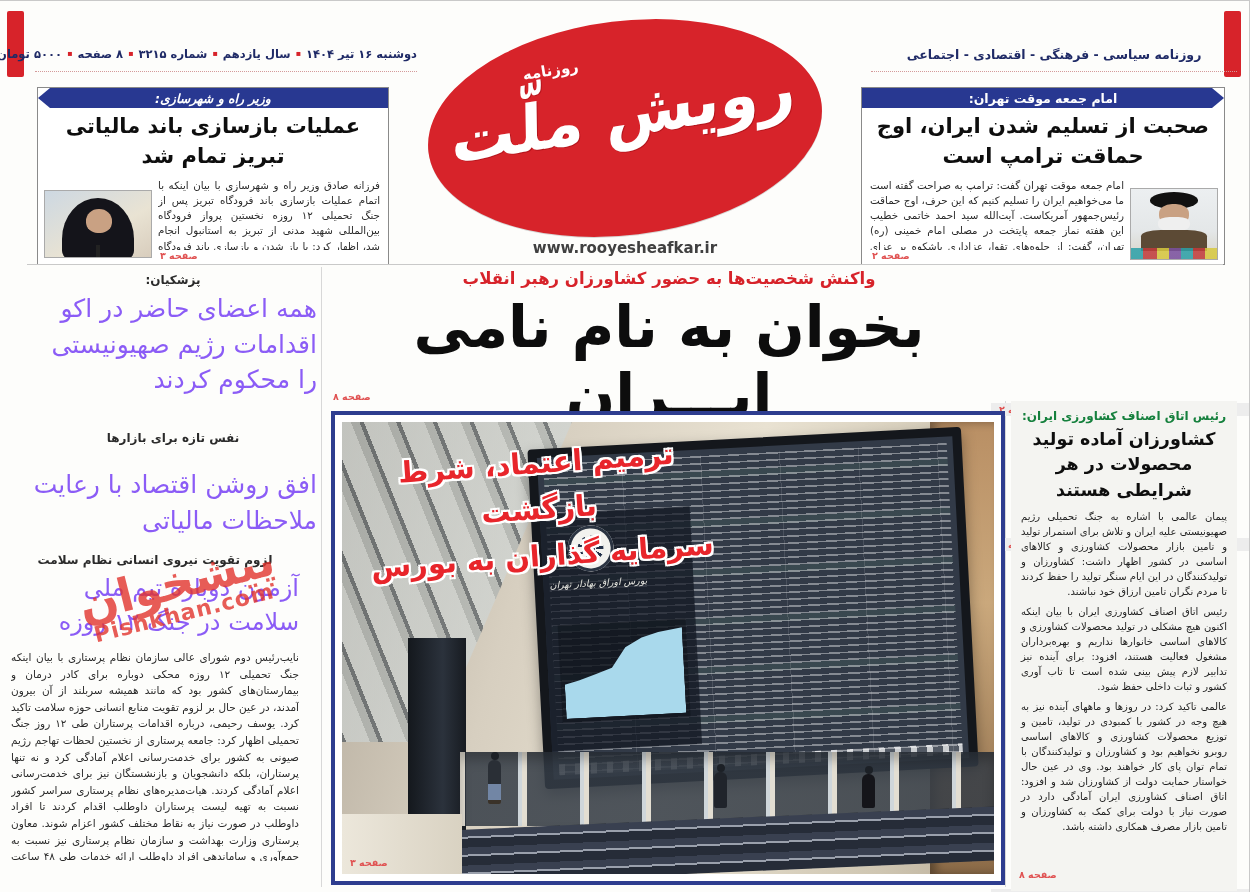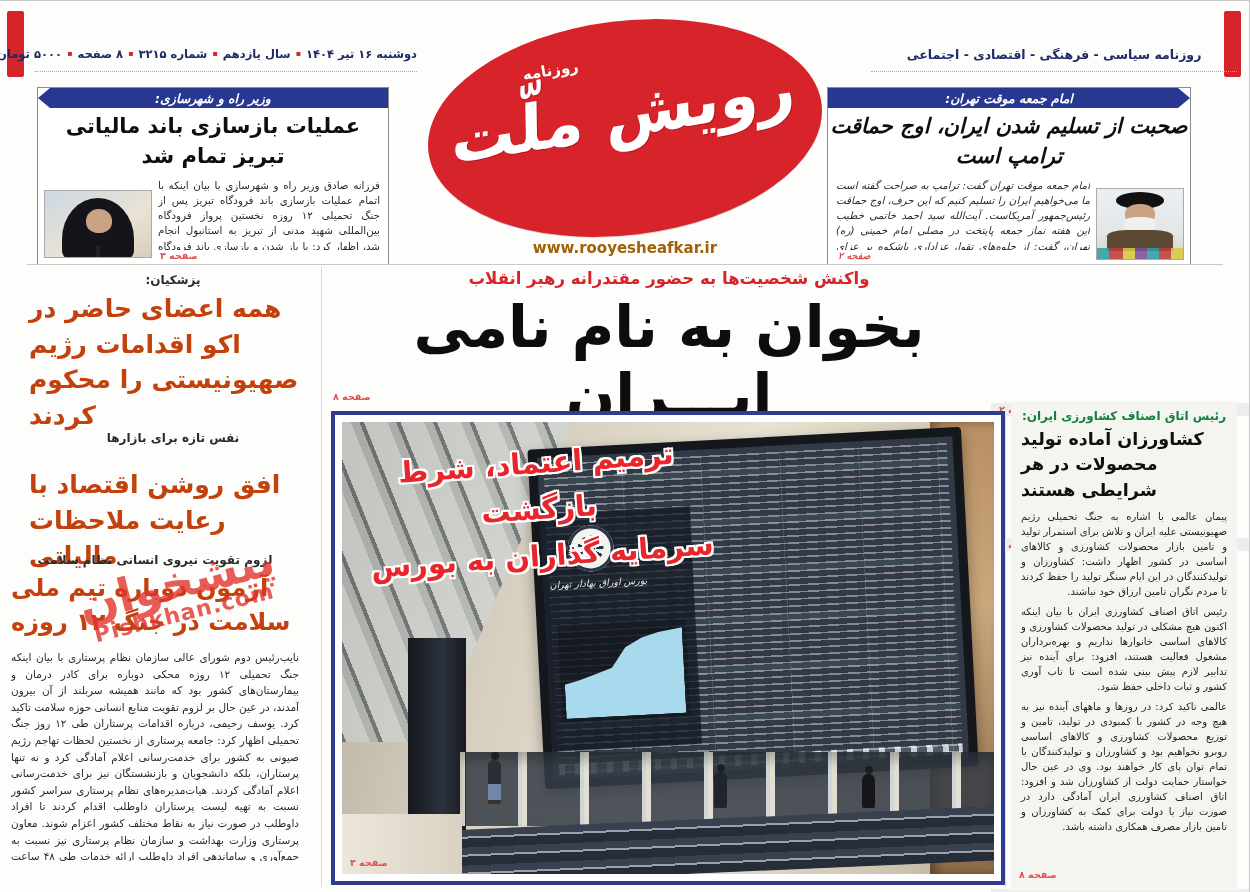--- a/index.html
+++ b/index.html
@@ -10,21 +10,21 @@
   
   #dateline{left:36px;top:46px;width:382px;text-align:center;font-size:11.5px;color:#1f2a66;font-weight:bold;white-space:nowrap;}
   .dpart+.dpart::before{content:"▪";color:#d7232a;font-size:8px;margin:0 5px;vertical-align:2px;}
   .dotrule{border-bottom:1px dotted #d49a9a;height:0;}
   #typeline{left:872px;top:46px;width:366px;text-align:center;font-size:12.5px;color:#1f2a66;font-weight:bold;}
   #logo{left:428px;top:20px;width:396px;height:214px;background:#d7232a;border-radius:50%;
         transform:rotate(-7deg);box-shadow:0 1px 0 rgba(0,0,0,.15);}
   #logo .small{position:absolute;left:26%;top:15%;color:#fff;font-size:15px;font-weight:bold;transform:rotate(-2deg);}
   #logo .big{position:absolute;left:0;right:0;top:26%;text-align:center;color:#fff;font-size:64px;font-weight:bold;
              transform:skewX(-8deg) rotate(-2deg);letter-spacing:-2px;text-shadow:1px 1px 0 #b5151c;}
-  #website{left:428px;top:238px;width:396px;text-align:center;color:#a16207;font-weight:bold;font-size:15px;direction:ltr;}
+  #website{left:428px;top:238px;width:396px;text-align:center;color:#404040;font-weight:bold;font-size:15px;direction:ltr;}
   
   .topbox{top:86px;height:176px;background:#fff;border:1px solid #8a8a8a;}
   .kbar{height:20px;background:#283891;color:#fff;font-size:12.5px;font-weight:bold;
         display:flex;align-items:center;justify-content:center;}
   .kbar.notch-left{clip-path:polygon(12px 0,100% 0,100% 100%,12px 100%,0 50%);font-style:italic;}
   .kbar.notch-right{clip-path:polygon(0 0,calc(100% - 12px) 0,100% 50%,calc(100% - 12px) 100%,0 100%);}
   .boxtitle{margin-top:3px;text-align:center;font-size:21px;font-weight:bold;color:#0e0e0e;line-height:1.45;}
   .boxbody{position:absolute;font-size:10.3px;line-height:1.47;color:#2a2a2a;text-align:justify;overflow:hidden;}
   .pref{color:#e05252;font-size:9.5px;font-weight:bold;}
   .portrait{position:absolute;border:1px solid #aaa;overflow:hidden;}
@@ -42,21 +42,21 @@
   .photo-cleric .flowers{position:absolute;left:0;bottom:0;width:100%;height:16%;opacity:.85;
       background:linear-gradient(90deg,#2aa0a8 0 14%,#c23a3a 14% 30%,#d8c93e 30% 44%,#7a4fa0 44% 58%,#2aa0a8 58% 72%,#c23a3a 72% 86%,#d8c93e 86% 100%);}
   
   .vrule{width:1px;background:#d8d8d8;}
   .hrule{height:1px;background:#c9c9c9;}
   
   #lead-kicker{left:332px;top:268px;width:676px;text-align:center;color:#d7232a;font-size:16.5px;font-weight:bold;}
   #lead-title{left:320px;top:292px;width:700px;text-align:center;color:#0d0d0d;font-size:58px;font-weight:bold;letter-spacing:-2px;}
   
   .kick{text-align:center;font-size:12px;color:#2b2b2b;font-weight:bold;}
-  .lhl{text-align:left;font-weight:bold;color:#c2410c;line-height:1.42;}
+  .lhl{text-align:right;font-weight:normal;color:#8b5cf6;line-height:1.42;}
   .pagebar{height:13px;background:#ededed;position:relative;}
   .pagebar .pref{position:absolute;left:8px;top:0;line-height:13px;}
   #wm{left:30px;top:558px;width:300px;transform:rotate(-14deg);text-align:center;color:#e2342e;opacity:.8;pointer-events:none;z-index:9;}
   #wm .fa{font-size:46px;font-weight:bold;line-height:1;}
   #wm .en{font-size:22px;font-weight:bold;direction:ltr;letter-spacing:1px;margin-top:-4px;}
   
   #photo-frame{left:332px;top:410px;width:674px;height:474px;border:4px solid #2e3d8f;background:#fff;padding:7px;box-sizing:border-box;}
   #photo{position:relative;width:652px;height:452px;overflow:hidden;
          background:linear-gradient(105deg,#b4ab9c 0%,#d7cfc0 28%,#e9e2d2 55%,#cfc6b2 85%,#b9ad98 100%);}
   #glass-tl{position:absolute;left:0;top:0;width:230px;height:320px;
@@ -96,21 +96,21 @@
   #person1{left:146px;top:338px;background:linear-gradient(180deg,#2a2f36 0 55%,#7286a5 55% 90%,#3a3229 90%);}
   #person2{left:372px;top:350px;height:36px;}
   #person3{left:520px;top:352px;height:34px;background:#15151a;}
   #overlay{position:absolute;left:4px;top:18px;width:386px;transform:rotate(-4deg);text-align:center;
       color:#e8252b;font-size:29px;font-weight:bold;line-height:1.6;
       text-shadow:-2px -2px 0 #fff,2px -2px 0 #fff,-2px 2px 0 #fff,2px 2px 0 #fff,0 -2px 0 #fff,0 2px 0 #fff,-2px 0 0 #fff,2px 0 0 #fff;}
   #photo-pref{position:absolute;left:8px;bottom:6px;z-index:5;}
   
   #rightcol{left:1012px;top:400px;width:226px;height:490px;background:#f4f4f1;padding:8px 10px;box-sizing:border-box;overflow:hidden;}
   #rightcol .kick{color:#15803d;font-size:12px;}
-  #rightcol .title{text-align:left;font-size:17.5px;font-weight:bold;color:#0e0e0e;line-height:1.45;margin:4px 0 6px;}
+  #rightcol .title{text-align:center;font-size:17.5px;font-weight:bold;color:#0e0e0e;line-height:1.45;margin:4px 0 6px;}
   #rightcol p{margin:0 0 5px;font-size:10px;line-height:1.5;color:#222;text-align:justify;}
   #rc-pref{position:absolute;left:1020px;top:868px;}
 </style>
 </head>
 <body>
 
 <div id="paper">
 
   <div class="abs ribbon" style="left:8px;top:10px;"></div>
   <div class="abs ribbon" style="left:1225px;top:10px;"></div>
@@ -133,39 +133,39 @@
     <div class="boxtitle">عملیات بازسازی باند مالیاتی تبریز تمام شد</div>
     <div class="portrait photo-minister" style="left:6px;top:102px;width:106px;height:66px;">
       <div class="chador"></div>
       <div class="face"></div>
       <div class="mic"></div>
     </div>
     <div class="boxbody" style="left:120px;right:8px;top:90px;height:72px;">فرزانه صادق وزیر راه و شهرسازی با بیان اینکه با اتمام عملیات بازسازی باند فرودگاه تبریز پس از جنگ تحمیلی ۱۲ روزه نخستین پرواز فرودگاه بین‌المللی شهید مدنی از تبریز به استانبول انجام شد، اظهار کرد: با باز شدن و بازسازی باند فرودگاه بین‌المللی تبریز امروز پس از ۲۳ روز وقفه پرواز تبریز به استانبول توسط شرکت هواپیمایی آتا انجام شد.</div>
     <div class="abs pref" style="left:122px;bottom:3px;">صفحه ۳</div>
   </div>
 
-  <div class="abs topbox" style="left:828px;width:362px;font-style:italic;">
+  <div class="abs topbox" style="left:862px;width:362px;">
     <div class="kbar notch-right">امام جمعه موقت تهران:</div>
     <div class="boxtitle">صحبت از تسلیم شدن ایران، اوج حماقت ترامپ است</div>
     <div class="portrait photo-cleric" style="right:6px;top:100px;width:86px;height:70px;">
       <div class="turban"></div>
       <div class="face"></div>
       <div class="beard"></div>
       <div class="robe"></div>
       <div class="flowers"></div>
     </div>
     <div class="boxbody" style="left:8px;right:100px;top:90px;height:72px;">امام جمعه موقت تهران گفت: ترامپ به صراحت گفته است ما می‌خواهیم ایران را تسلیم کنیم که این حرف، اوج حماقت رئیس‌جمهور آمریکاست. آیت‌الله سید احمد خاتمی خطیب این هفته نماز جمعه پایتخت در مصلی امام خمینی (ره) تهران، گفت: از جلوه‌های تقوا، عزاداری باشکوه بر عزای سالار شهیدان حضرت اباعبدالله الحسین (ع) است.</div>
     <div class="abs pref" style="left:10px;bottom:3px;">صفحه ۲</div>
   </div>
 
   <div class="abs hrule" style="left:28px;top:263px;width:1196px;"></div>
   <div class="abs vrule" style="left:322px;top:266px;height:620px;"></div>
   <div class="abs vrule" style="left:1006px;top:400px;height:486px;"></div>
 
-  <div class="abs" id="lead-kicker">واکنش شخصیت‌ها به حضور مقتدرانه رهبر انقلاب</div>
+  <div class="abs" id="lead-kicker">واکنش شخصیت‌ها به حضور کشاورزان رهبر انقلاب</div>
   <div class="abs" id="lead-title">بخوان به نام نامی ایـــران</div>
   <div class="abs pref" style="left:334px;top:390px;">صفحه ۸</div>
 
   <div class="abs" style="left:30px;top:272px;width:288px;">
     <div class="kick">پزشکیان:</div>
     <div class="lhl" style="font-size:25px;margin-top:4px;">همه اعضای حاضر در اکو اقدامات رژیم صهیونیستی را محکوم کردند</div>
   </div>
   <div class="abs pagebar" style="left:30px;top:402px;width:288px;">
     <span class="pref">صفحه ۲</span>
 

